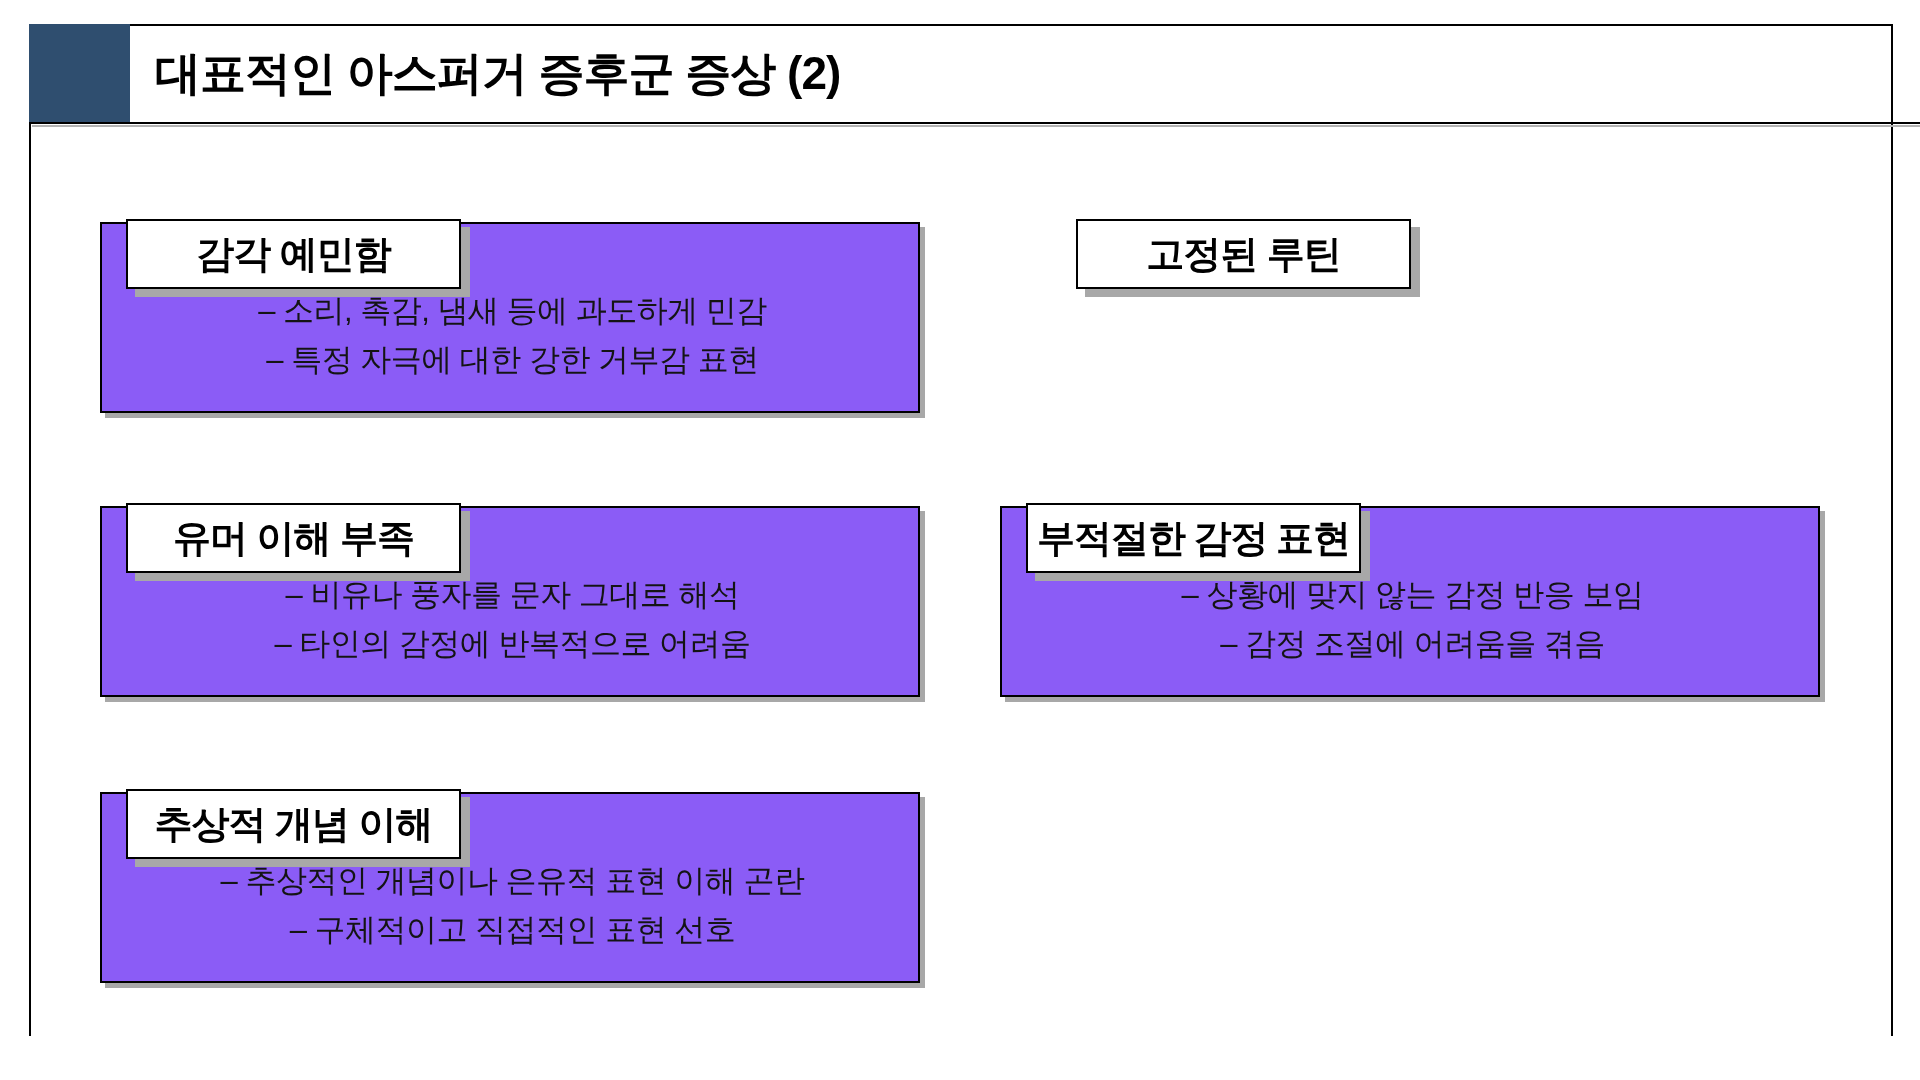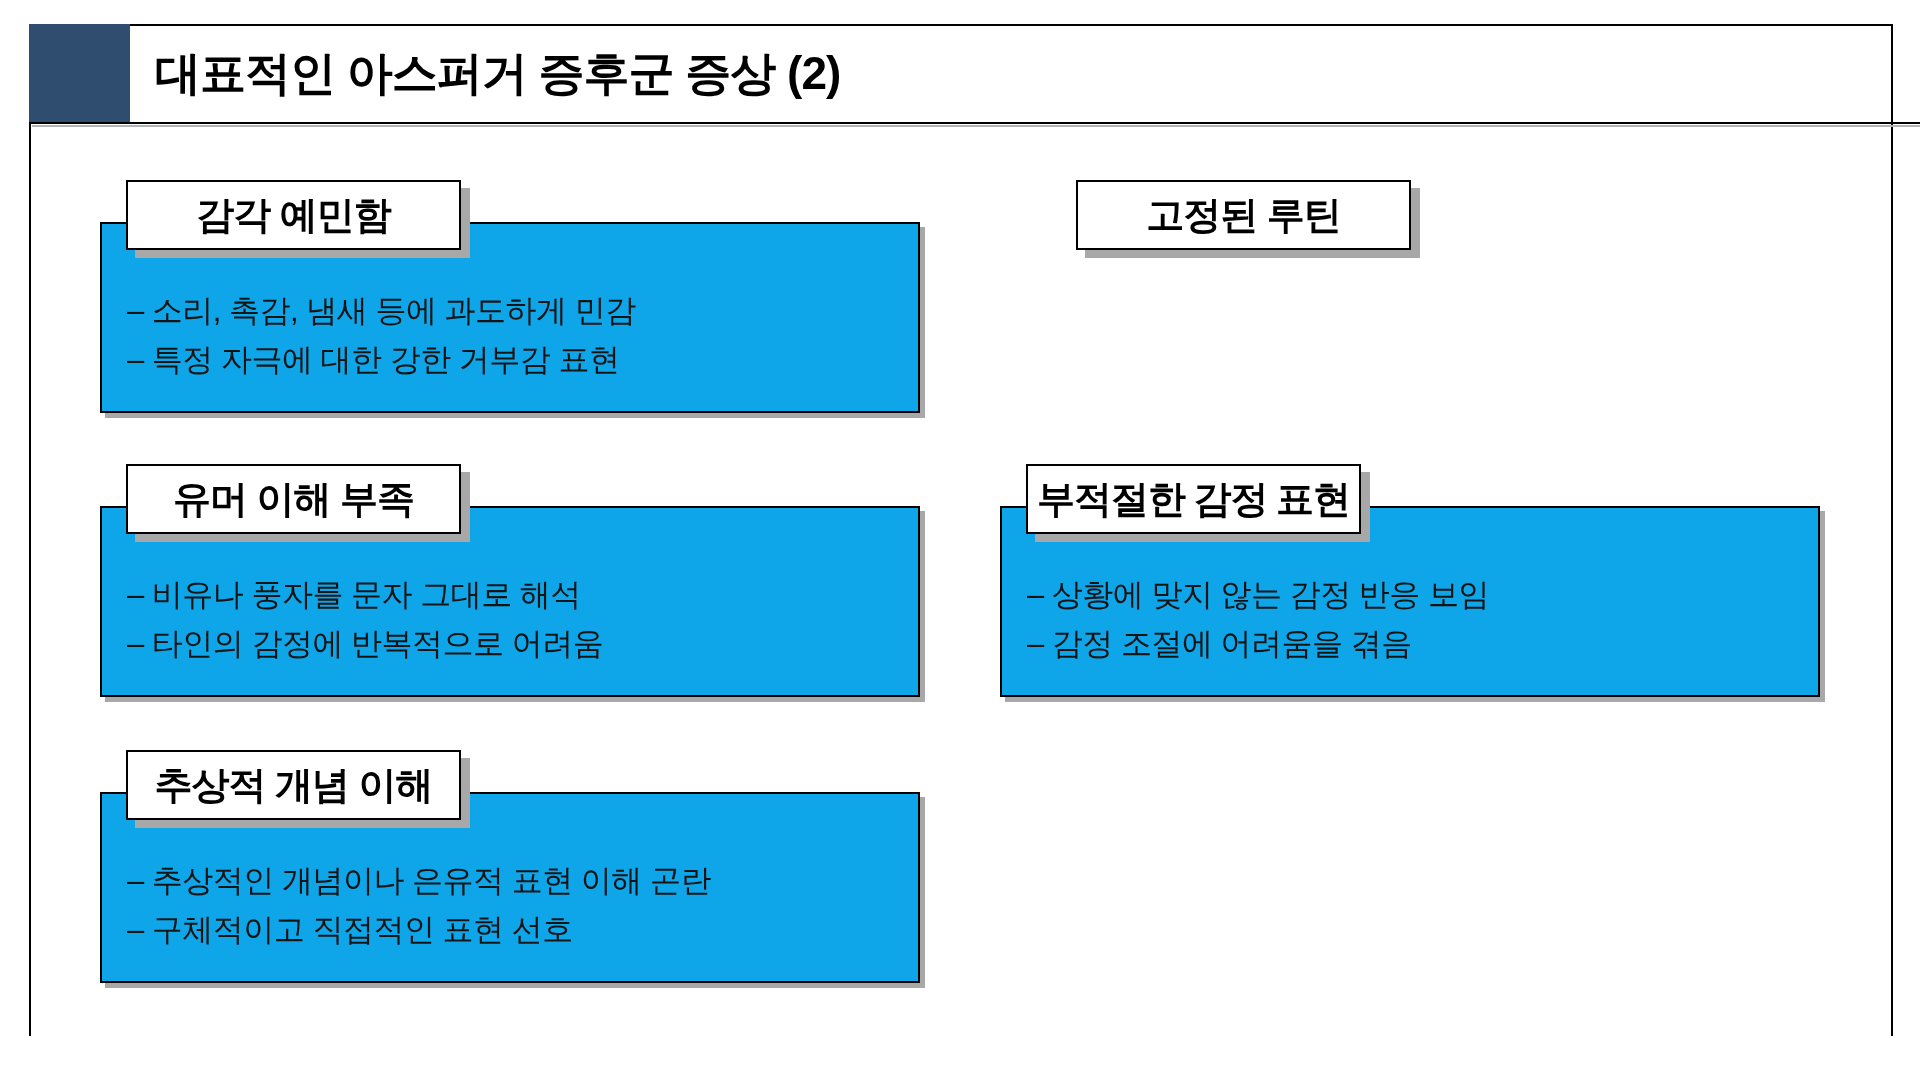--- a/index.html
+++ b/index.html
@@ -6,20 +6,21 @@
   html, body {
     width: 1920px; height: 1080px;
     background: #ffffff;
     font-family: "Liberation Sans", "DejaVu Sans", sans-serif;
   }
   .stage {
     position: relative;
     width: 1920px; height: 1036px;
     background: #ffffff;
     overflow: hidden;
+    text-align: center;
   }
   
   .frame {
     position: absolute;
     left: 29px; top: 24px;
     width: 1864px; height: 1030px;
     border: 2px solid #000000;
   }
   
   .separator {
@@ -48,25 +49,26 @@
     position: absolute;
     width: 335px; height: 70px;
     background: #ffffff;
     border: 2px solid #000000;
     box-shadow: 9px 8px 0 #a8a8a8;
     display: flex; align-items: center; justify-content: center;
     font-size: 38px; font-weight: bold;
     letter-spacing: -1px; color: #000000;
     z-index: 2;
     white-space: nowrap;
+    margin-top: 39px;
   }
   .card-body {
     position: absolute;
     width: 820px; height: 191px;
-    background: #0ea5e9;
+    background: #8b5cf6;
     border: 2px solid #000000;
     box-shadow: 5px 5px 0 #a8a8a8;
     z-index: 1;
     padding: 62px 20px 0 25px;
     font-size: 31px; line-height: 49px;
     letter-spacing: -0.5px; color: #141414;
   }
   .bullet { white-space: nowrap; }
 
   

